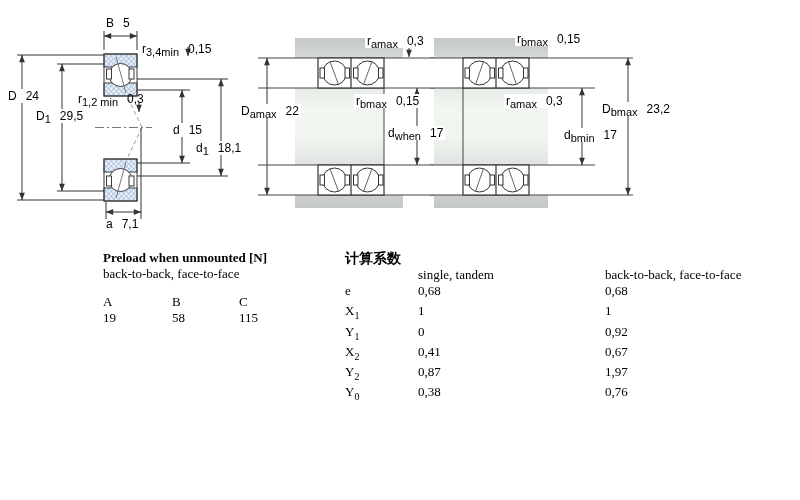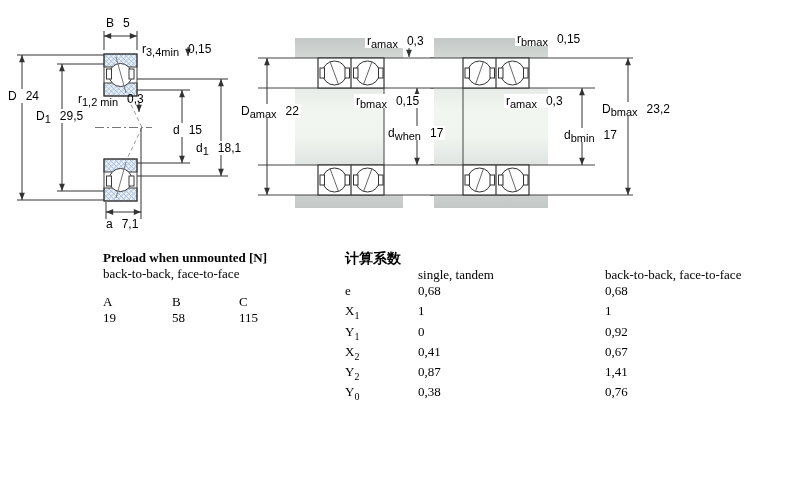--- a/index.html
+++ b/index.html
@@ -222,20 +222,20 @@
     <div class="f-row">
       <span class="fc0"><span>X</span><sub>1</sub></span><span class="fc1">1</span><span>1</span>
     </div>
     <div class="f-row">
       <span class="fc0"><span>Y</span><sub>1</sub></span><span class="fc1">0</span><span>0,92</span>
     </div>
     <div class="f-row">
       <span class="fc0"><span>X</span><sub>2</sub></span><span class="fc1">0,41</span><span>0,67</span>
     </div>
     <div class="f-row">
-      <span class="fc0"><span>Y</span><sub>2</sub></span><span class="fc1">0,87</span><span>1,41</span>
+      <span class="fc0"><span>Y</span><sub>2</sub></span><span class="fc1">0,87</span><span>1,97</span>
     </div>
     <div class="f-row">
       <span class="fc0"><span>Y</span><sub>0</sub></span><span class="fc1">0,38</span><span>0,76</span>
     </div>
   </div>
 
 </div>
 
 </body></html>

